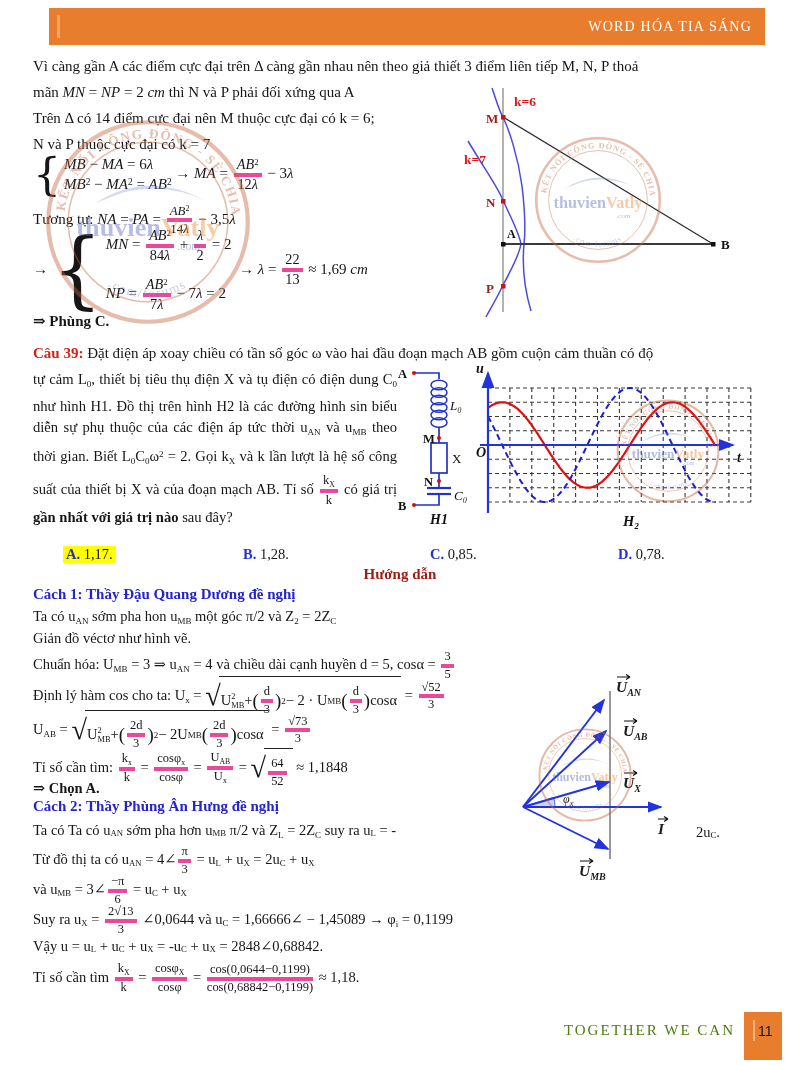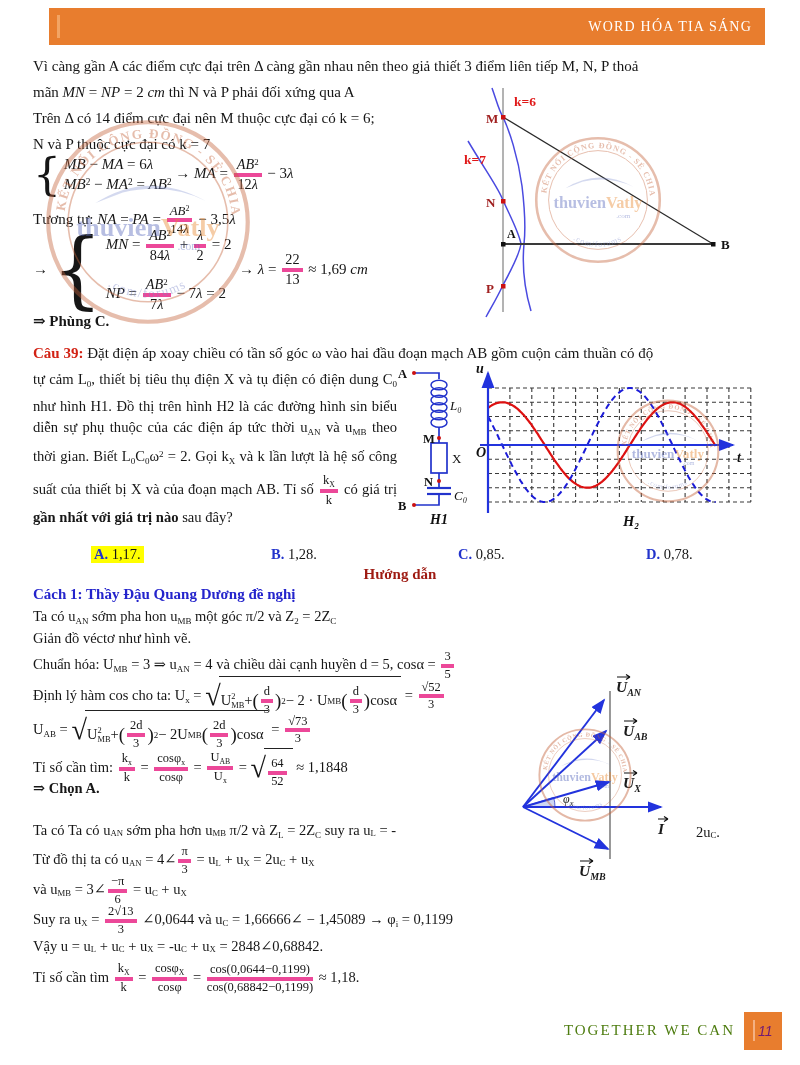--- a/index.html
+++ b/index.html
@@ -42,28 +42,28 @@
   .b1 { font-size:44px; }
   .b2 { font-size:80px; transform:scaleY(1.05); }
   .sqrt { display:inline-flex; align-items:center; vertical-align:middle; }
   .rt { font-size:1.95em; line-height:0.8; margin-right:-2px; font-weight:400; }
   .ov { border-top:1.4px solid #222; padding:8px 4px 0 2px; display:inline-flex; align-items:center; }
   .st { display:inline-flex; flex-direction:column; align-items:flex-start;
         font-size:0.58em; line-height:1.1; vertical-align:-0.45em; }
   .par { font-size:1.3em; font-weight:300; }
   
   #optrow { position:absolute; left:33px; top:546px; width:734px; height:24px; }
-  #optrow .opt { position:absolute; white-space:nowrap;margin-left:28px; }
+  #optrow .opt { position:absolute; white-space:nowrap; }
   
   .stamp { position:absolute; pointer-events:none; z-index:30; }
   
   #motto { position:absolute; left:400px; top:1022px; width:335px; text-align:right;
     font-size:15px; letter-spacing:2px; color:#4d7c0f; }
-  #pagebox { position:absolute; left:744px; top:1012px; width:38px; height:38px;
-    background:#E87D2E; color:#701a75;font-style:italic; }
+  #pagebox { position:absolute; left:744px; top:1012px; width:38px; height:48px;
+    background:#E87D2E; color:#0f172a; }
   #pagebox .bar { position:absolute; left:9px; top:8px; width:2px; height:21px; background:#F4B183; }
   #pagebox .num { position:absolute; left:14px; top:0; line-height:38px; font-size:14px;
     font-family:"Liberation Sans",sans-serif; }
   svg text { font-family:"Liberation Serif","DejaVu Serif",serif; }
 </style>
 </head>
 <body>
 
 <div id="page">
 
@@ -253,20 +253,21 @@
         <span class="rt">√</span>
         <span class="ov">
           <span class="fr sm">
             <span>64</span>
             <span>52</span>
           </span>
         </span>
       </span> ≈ 1,1848</div>
   <div class="ln bold" style="top:779px">⇒ Chọn A.</div>
 
+  <div class="ln blue" style="top:798px;font-size:15px">Cách 2: Thầy Phùng Ân Hưng đề nghị</div>
   <div class="ln" style="top:822px">Ta có Ta có u<span class="sc">AN</span> sớm pha hơn u<span class="sc">MB</span> π/2 và Z<sub>L</sub> = 2Z<sub>C</sub> suy ra u<span class="sc">L</span> = -</div>
   <div class="ln" style="top:845px">Từ đồ thị ta có u<span class="sc">AN</span> = 4∠<span class="fr sm">
         <span>π</span>
         <span>3</span>
       </span> = u<span class="sc">L</span> + u<span class="sc">X</span> = 2u<span class="sc">C</span> + u<span class="sc">X</span></div>
   <div class="ln" style="top:875px">và u<span class="sc">MB</span> = 3∠<span class="fr sm">
         <span>−π</span>
         <span>6</span>
       </span> = u<span class="sc">C</span> + u<span class="sc">X</span></div>
   <div class="ln" style="top:905px">Suy ra u<span class="sc">X</span> = <span class="fr sm">

